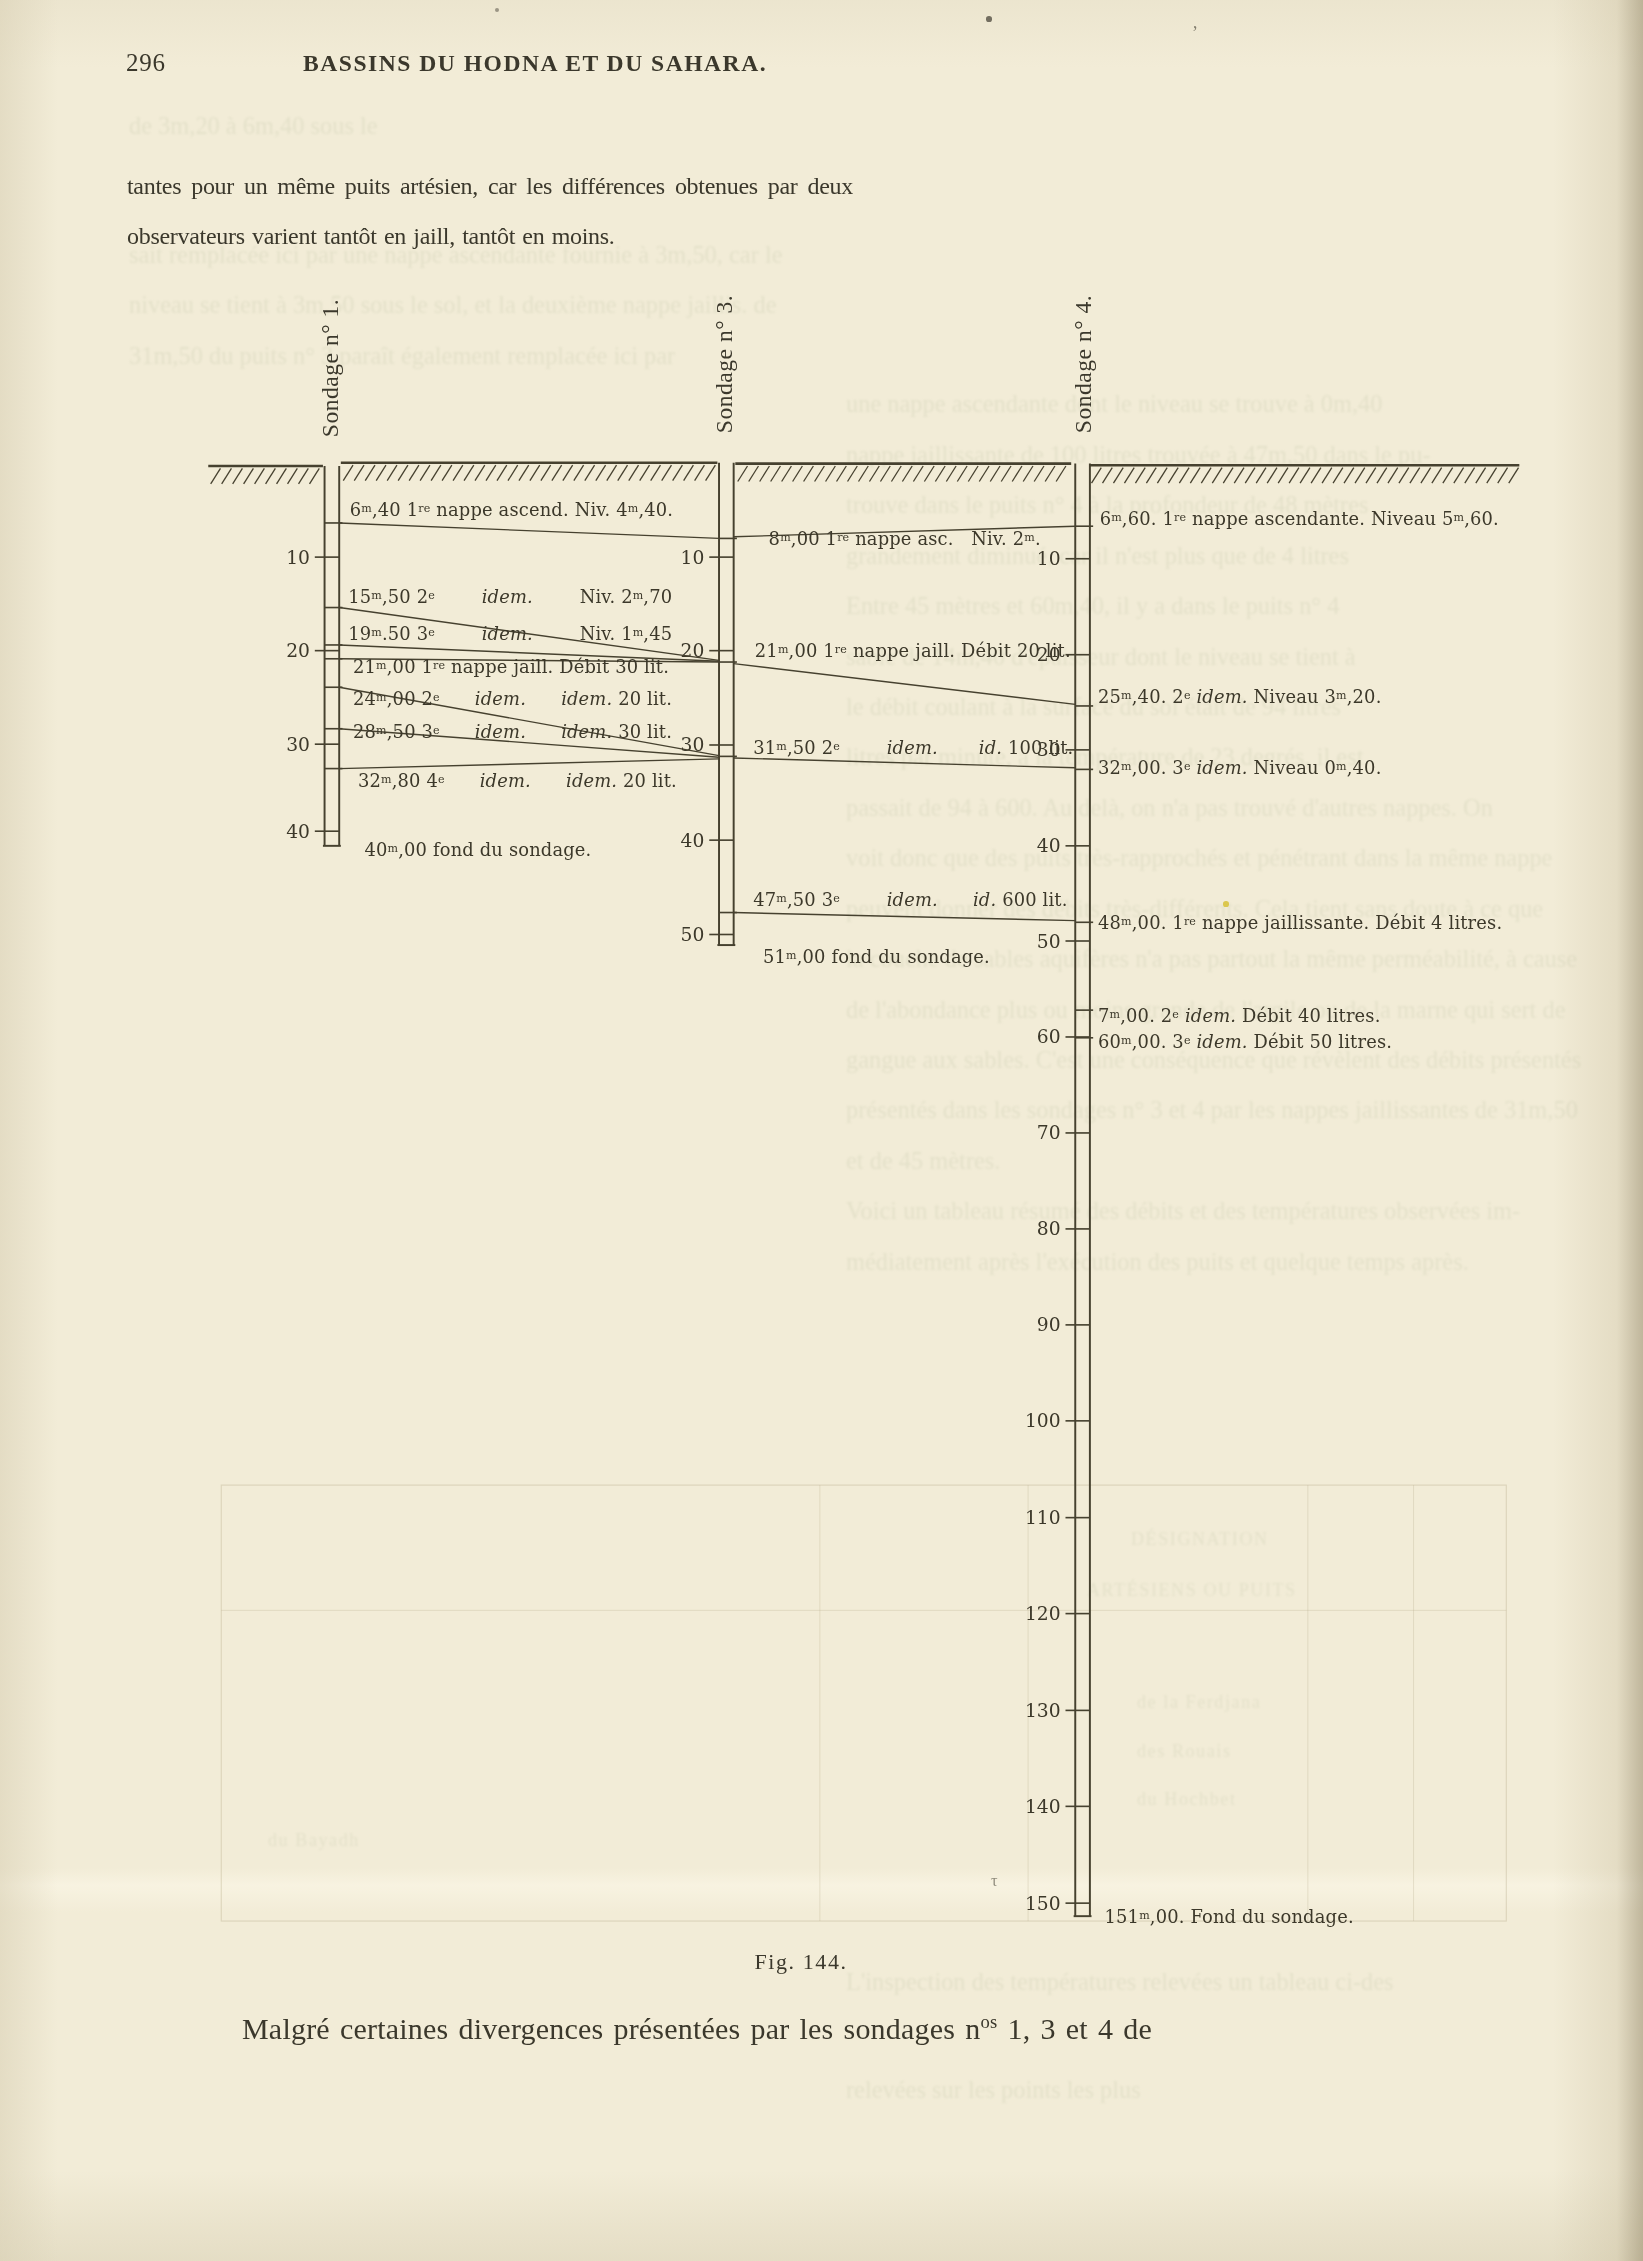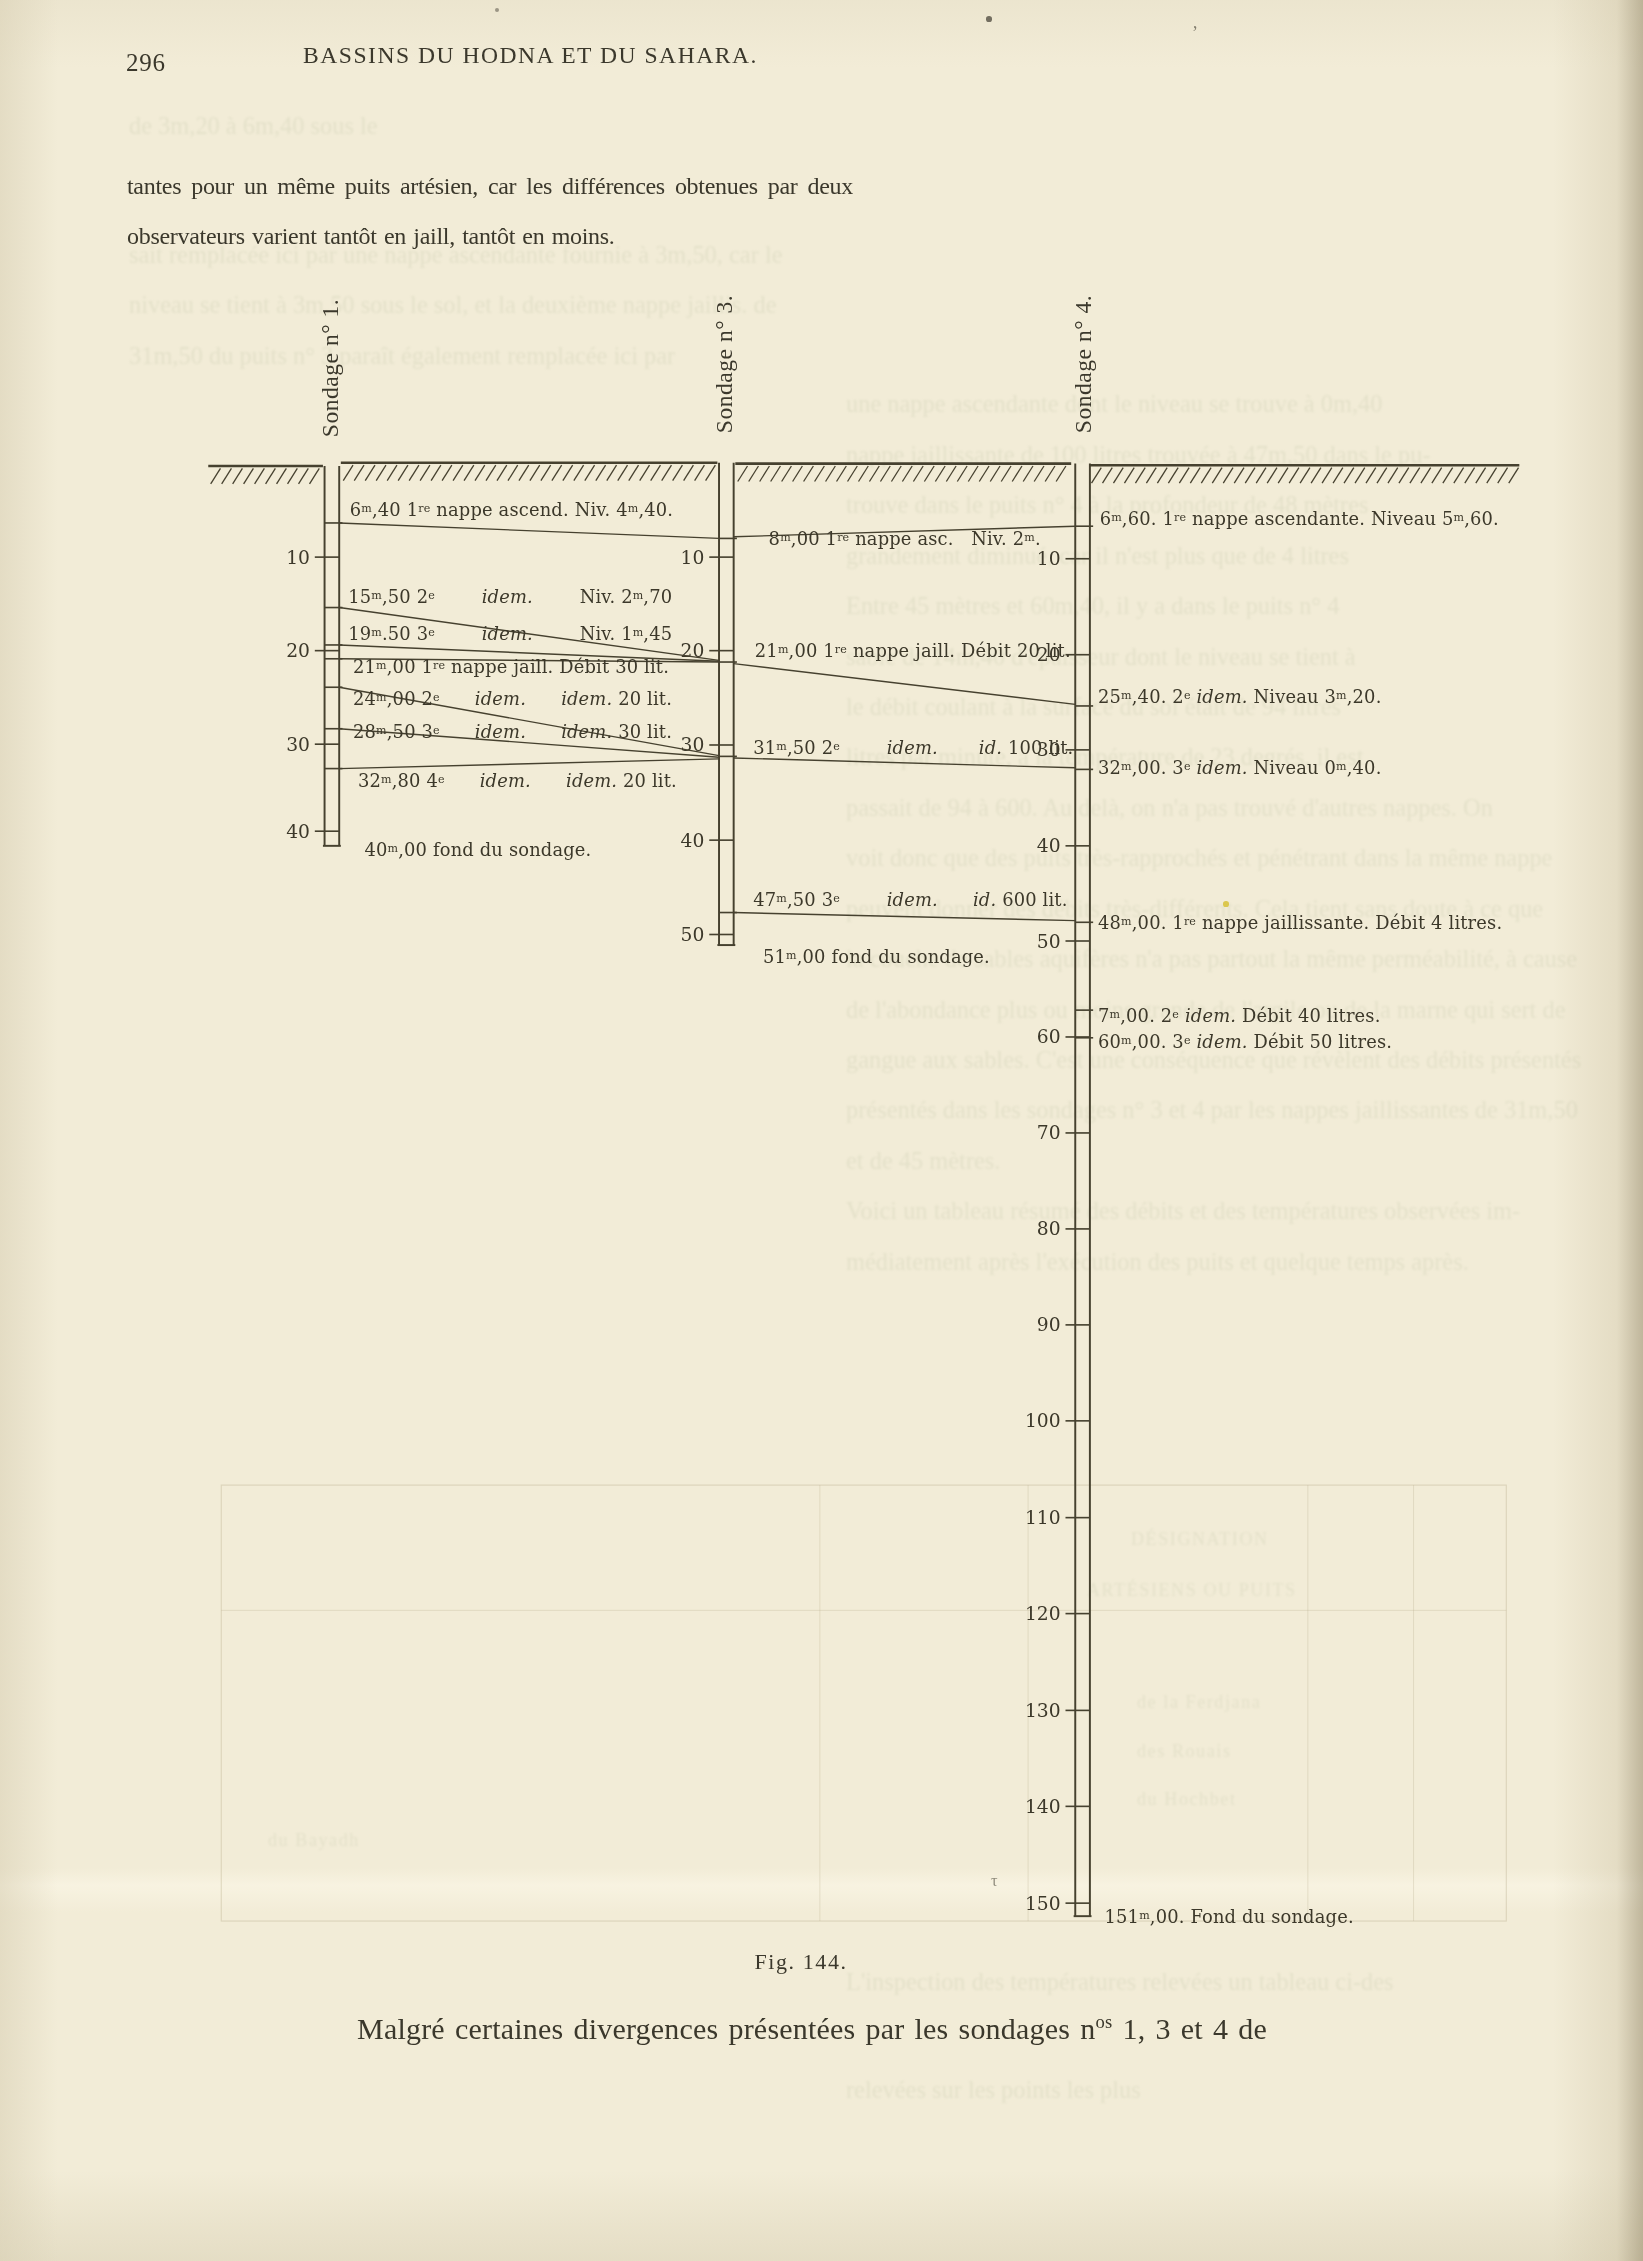--- a/index.html
+++ b/index.html
@@ -9,28 +9,28 @@
     background:
       linear-gradient(90deg, rgba(216,207,180,.55) 0%, rgba(242,236,215,0) 3.5%),
       linear-gradient(270deg, rgba(141,128,96,.50) 0%, rgba(196,184,152,.30) 1.6%, rgba(242,236,215,0) 5.5%),
       linear-gradient(180deg, rgba(233,226,203,.7) 0%, rgba(242,236,215,0) 3%),
       linear-gradient(0deg, rgba(212,203,174,.45) 0%, rgba(242,236,215,0) 4%),
       linear-gradient(180deg, rgba(242,236,215,0) 82.6%, rgba(252,248,233,.55) 83.4%, rgba(242,236,215,0) 84.6%),
       #f2ecd7;
   }
   .abs{position:absolute;}
   .page-number{left:126px;top:49px;font-size:25px;letter-spacing:0.8px;}
-  .running-title{left:303px;top:42px;font-size:23.6px;letter-spacing:1.5px;}
+  .running-title{left:303px;top:50px;font-size:23.6px;letter-spacing:1.5px;font-weight:bold;}
   .para-top{left:127px;top:161px;width:726px;font-size:24px;line-height:50px;letter-spacing:-0.3px;word-spacing:1.6px;}
   .para-top .l1{text-align:justify;text-align-last:justify;}
   .sondage-label{transform:translate(-50%,-50%) rotate(-90deg);white-space:nowrap;
     font-size:23.6px;letter-spacing:0.5px;}
   .sl1{left:330px;top:368px;} .sl3{left:724px;top:364px;} .sl4{left:1083px;top:364px;}
   .fig-caption{left:667px;top:1949px;width:268px;text-align:center;font-size:22px;letter-spacing:1.6px;}
-  .para-bottom{left:242px;top:2012px;width:1140px;font-size:30px;letter-spacing:0.2px;word-spacing:2.4px;text-align:center;}
+  .para-bottom{left:242px;top:2012px;width:1140px;font-size:30px;letter-spacing:0.2px;word-spacing:2.4px;}
   sup{font-size:62%;vertical-align:super;line-height:0;}
   .ghost{color:#95a17c;opacity:.15;filter:blur(1.1px);font-size:24.4px;white-space:nowrap;}
   .ghost.small{font-size:18px;letter-spacing:1.6px;}
   .speck{border-radius:50%;background:#4a463a;}
   #fig-svg{position:absolute;left:0;top:0;}
   #fig-svg text{font-family:"DejaVu Serif",serif;fill:#3c382a;}
   #fig-svg .ann{font-size:22px;letter-spacing:.2px;}
   #fig-svg .tick-lbl{font-size:23px;}
   #fig-svg line, #fig-svg path, #fig-svg rect{stroke:#46412f;}
   #fig-svg .ghostline{stroke:#b4a987;opacity:.35;}

